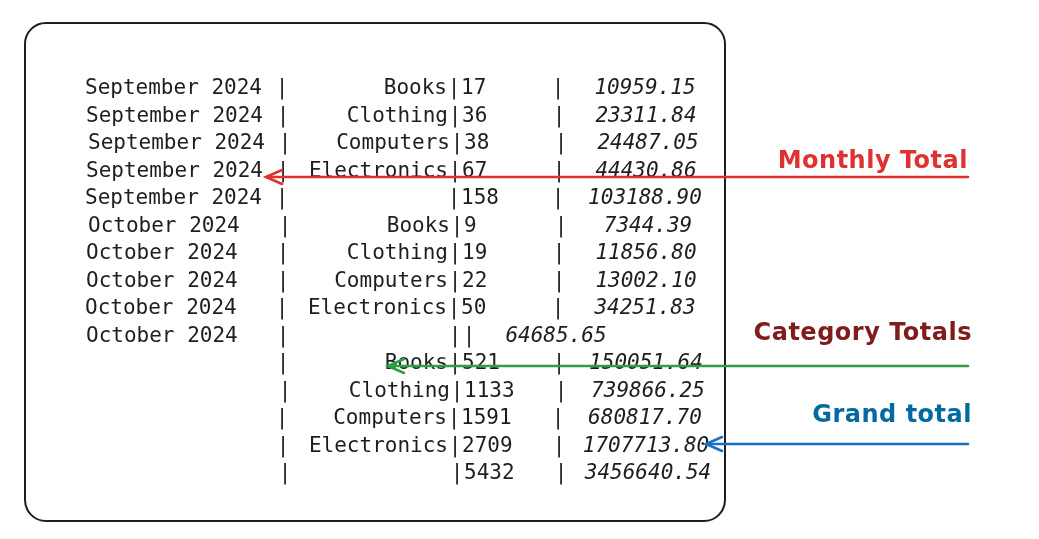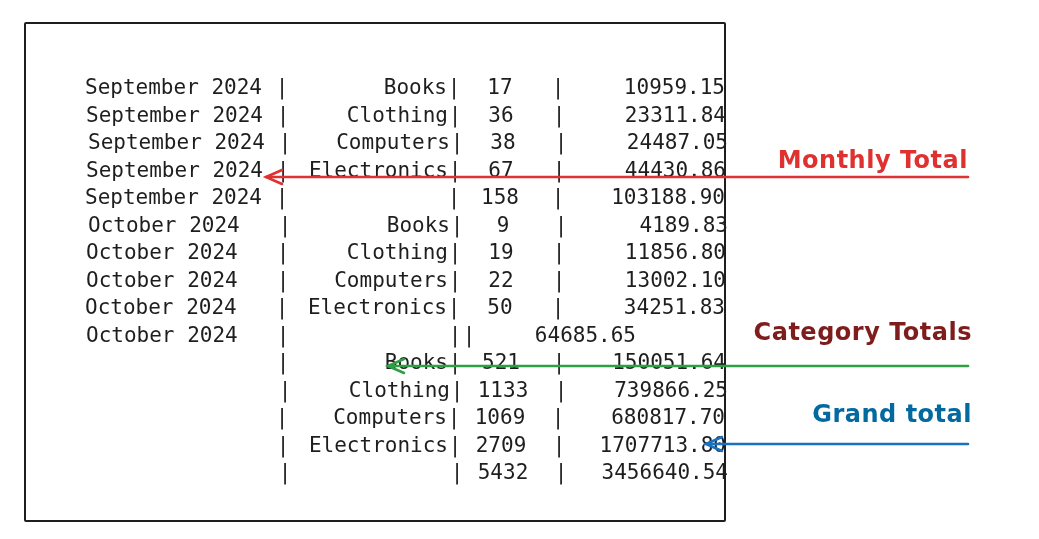--- a/index.html
+++ b/index.html
@@ -1,31 +1,31 @@
 <!DOCTYPE html>
 <html><head>
 <meta charset="utf-8">
 <style>
   html,body{margin:0;padding:0;background:#ffffff;}
   .stage{position:relative;width:1039px;height:539px;background:#ffffff;overflow:hidden;
          font-family:"DejaVu Sans",sans-serif;}
   
   .result-box{position:absolute;left:24px;top:22px;width:698px;height:496px;
-              border:2.2px solid #1e1e1e;border-radius:2px;background:#ffffff;}
+              border:2.2px solid #1e1e1e;border-radius:22px;background:#ffffff;}
   
   .table{position:absolute;left:60px;top:50px;color:#1e1e1e;
          font-family:"DejaVu Sans Mono",monospace;font-size:21px;}
   .row{display:flex;height:27.5px;line-height:27.5px;white-space:pre;}
   .row:nth-child(3n){transform:translateX(2px);}
   .row:nth-child(4n+1){transform:translateX(-1px);}
   .c-month{width:190px;box-sizing:border-box;}
   .sep{width:14px;text-align:center;box-sizing:border-box;}
   .c-cat{width:158px;box-sizing:border-box;padding-left:10px;text-align:right;}
-  .c-qty{width:90px;box-sizing:border-box;text-align:center;padding-right:12px;}
-  .c-amt{width:160px;box-sizing:border-box;text-align:right;}
+  .c-qty{width:90px;box-sizing:border-box;text-align:left;padding-right:12px;}
+  .c-amt{width:160px;box-sizing:border-box;text-align:center;font-style:italic;}
   
   .label{position:absolute;font-weight:bold;font-size:24px;letter-spacing:0.5px;white-space:nowrap;}
   .label-red{color:#e03131;right:71px;top:132px;margin-top:14px;}
   .label-green{color:#7f1d1d;right:67px;top:318px;}
   .label-blue{color:#0369a1;right:67px;top:400px;}
   .arrow-layer{position:absolute;left:0;top:0;width:1039px;height:539px;pointer-events:none;}
 </style>
 </head>
 <body>
 
@@ -43,42 +43,42 @@
       <div class="row">
         <span class="c-month">September 2024</span><span class="sep">|</span><span class="c-cat">Computers</span><span class="sep">|</span><span class="c-qty">38</span><span class="sep">|</span><span class="c-amt">24487.05</span>
       </div>
       <div class="row">
         <span class="c-month">September 2024</span><span class="sep">|</span><span class="c-cat">Electronics</span><span class="sep">|</span><span class="c-qty">67</span><span class="sep">|</span><span class="c-amt">44430.86</span>
       </div>
       <div class="row">
         <span class="c-month">September 2024</span><span class="sep">|</span><span class="c-cat"></span><span class="sep">|</span><span class="c-qty">158</span><span class="sep">|</span><span class="c-amt">103188.90</span>
       </div>
       <div class="row">
-        <span class="c-month">October 2024</span><span class="sep">|</span><span class="c-cat">Books</span><span class="sep">|</span><span class="c-qty">9</span><span class="sep">|</span><span class="c-amt">4189.83</span>
+        <span class="c-month">October 2024</span><span class="sep">|</span><span class="c-cat">Books</span><span class="sep">|</span><span class="c-qty">9</span><span class="sep">|</span><span class="c-amt">7344.39</span>
       </div>
       <div class="row">
         <span class="c-month">October 2024</span><span class="sep">|</span><span class="c-cat">Clothing</span><span class="sep">|</span><span class="c-qty">19</span><span class="sep">|</span><span class="c-amt">11856.80</span>
       </div>
       <div class="row">
         <span class="c-month">October 2024</span><span class="sep">|</span><span class="c-cat">Computers</span><span class="sep">|</span><span class="c-qty">22</span><span class="sep">|</span><span class="c-amt">13002.10</span>
       </div>
       <div class="row">
         <span class="c-month">October 2024</span><span class="sep">|</span><span class="c-cat">Electronics</span><span class="sep">|</span><span class="c-qty">50</span><span class="sep">|</span><span class="c-amt">34251.83</span>
       </div>
       <div class="row">
         <span class="c-month">October 2024</span><span class="sep">|</span><span class="c-cat"></span><span class="sep">|</span><span class="sep">|</span><span class="c-amt">64685.65</span>
       </div>
       <div class="row">
         <span class="c-month"></span><span class="sep">|</span><span class="c-cat">Books</span><span class="sep">|</span><span class="c-qty">521</span><span class="sep">|</span><span class="c-amt">150051.64</span>
       </div>
       <div class="row">
         <span class="c-month"></span><span class="sep">|</span><span class="c-cat">Clothing</span><span class="sep">|</span><span class="c-qty">1133</span><span class="sep">|</span><span class="c-amt">739866.25</span>
       </div>
       <div class="row">
-        <span class="c-month"></span><span class="sep">|</span><span class="c-cat">Computers</span><span class="sep">|</span><span class="c-qty">1069</span><span class="sep">|</span><span class="c-amt">680817.70</span>
+        <span class="c-month"></span><span class="sep">|</span><span class="c-cat">Computers</span><span class="sep">|</span><span class="c-qty">1591</span><span class="sep">|</span><span class="c-amt">680817.70</span>
       </div>
       <div class="row">
         <span class="c-month"></span><span class="sep">|</span><span class="c-cat">Electronics</span><span class="sep">|</span><span class="c-qty">2709</span><span class="sep">|</span><span class="c-amt">1707713.80</span>
       </div>
       <div class="row">
         <span class="c-month"></span><span class="sep">|</span><span class="c-cat"></span><span class="sep">|</span><span class="c-qty">5432</span><span class="sep">|</span><span class="c-amt">3456640.54</span>
       </div>
 
     </div>
   </div>

